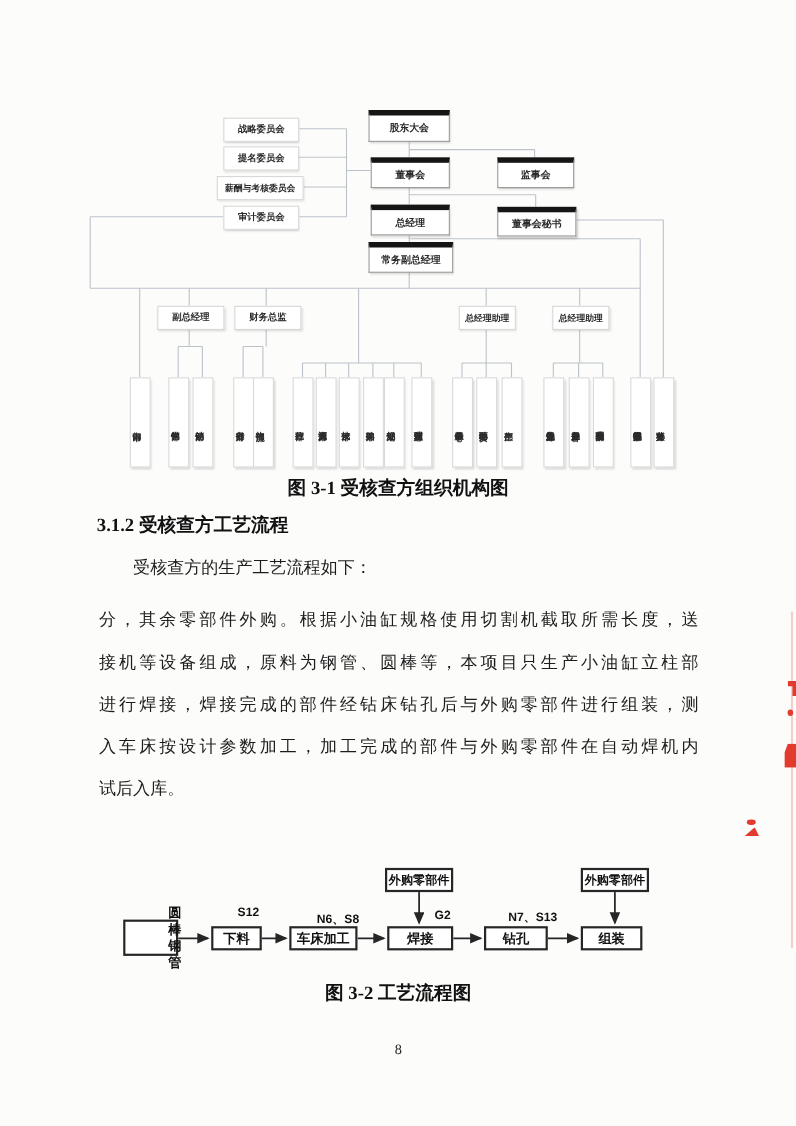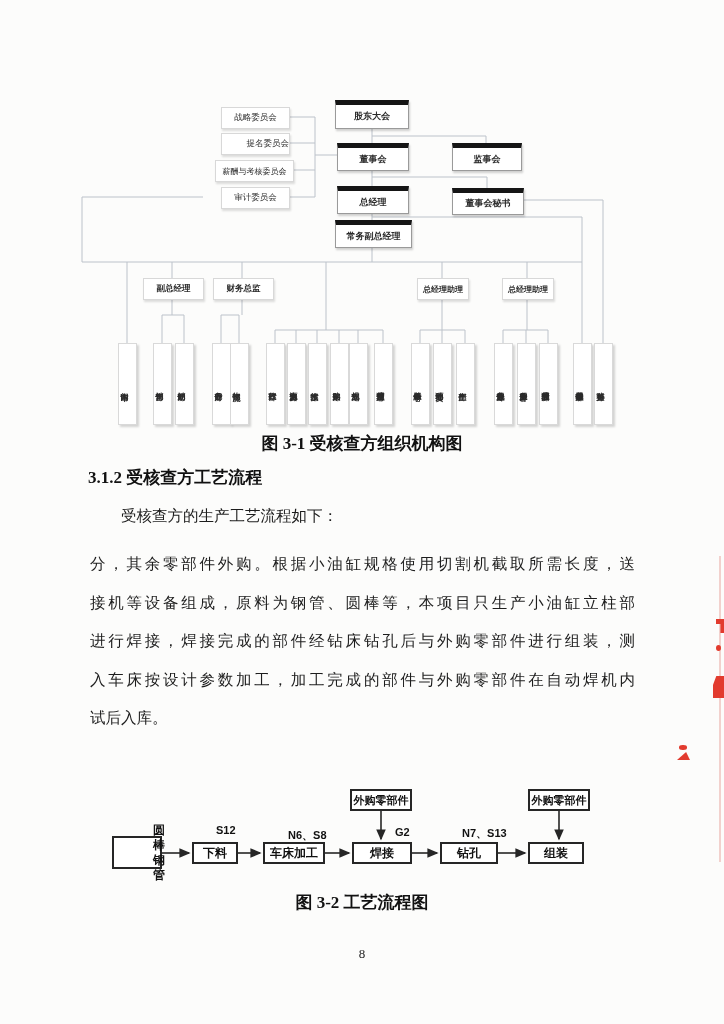--- a/index.html
+++ b/index.html
@@ -8,21 +8,21 @@
     background:#fcfcfb;overflow:hidden;
     font-family:"Liberation Serif","DejaVu Serif",serif;color:#1d1d1d;
   }
   
   #orgchart{position:absolute;left:80px;top:95px;width:560px;height:345px;}
   #orgchart svg{position:absolute;left:0;top:0;z-index:0;}
   .obox{position:absolute;z-index:1;background:#fff;display:flex;align-items:center;justify-content:center;
         font-family:"Liberation Sans","DejaVu Sans",sans-serif;color:#2b2b2b;}
   .tier1{border:1px solid #9a9a9a;border-top:5px solid #151515;box-shadow:1px 2px 2px rgba(0,0,0,.18);
          font-size:9px;font-weight:bold;}
-  .comm{border:1px solid #d8d8d8;box-shadow:1px 2px 2px rgba(0,0,0,.13);font-size:8.5px;font-weight:normal;margin-left:18px;}
+  .comm{border:1px solid #d8d8d8;box-shadow:1px 2px 2px rgba(0,0,0,.13);font-size:8.5px;font-weight:bold;}
   .mgr{border:1px solid #d8d8d8;box-shadow:1px 2px 2px rgba(0,0,0,.13);font-size:8.5px;font-weight:bold;}
   .dept{border:1px solid #d9d9d9;box-shadow:1.5px 2px 2px rgba(0,0,0,.16);width:17px;height:76px;top:248px;
         font-size:8px;font-weight:bold;padding-top:4px;justify-content:flex-start;}
   .dept span{writing-mode:vertical-rl;text-orientation:upright;line-height:1.05;}
   
   .caption{position:absolute;left:0;width:724px;text-align:center;font-weight:bold;font-size:17px;color:#111;}
   #sec-heading{position:absolute;left:88px;top:466px;font-size:17px;font-weight:bold;color:#111;}
   #intro-line{position:absolute;left:121px;top:506px;font-size:15.5px;}
   #para{position:absolute;left:90px;top:545px;width:545px;font-size:15.5px;line-height:38.6px;}
   .pline{text-align:justify;text-align-last:justify;white-space:nowrap;}
@@ -77,21 +77,21 @@
     <div class="obox tier1" style="left:372px;top:93px;width:70px;height:21px;">
         <span>董事会秘书</span>
       </div>
     <div class="obox tier1" style="left:255px;top:125px;width:75px;height:22px;">
         <span>常务副总经理</span>
       </div>
 
     <div class="obox comm" style="left:123px;top:12px;width:67px;height:20px;">
         <span>战略委员会</span>
       </div>
-    <div class="obox comm" style="left:123px;top:38px;width:67px;height:20px;justify-content:flex-end;">
+    <div class="obox comm" style="left:123px;top:38px;width:67px;height:20px;">
         <span>提名委员会</span>
       </div>
     <div class="obox comm" style="left:117px;top:65px;width:77px;height:20px;font-size:8px;">
         <span>薪酬与考核委员会</span>
       </div>
     <div class="obox comm" style="left:123px;top:92px;width:67px;height:20px;">
         <span>审计委员会</span>
       </div>
 
     <div class="obox mgr" style="left:63px;top:183px;width:59px;height:20px;">

